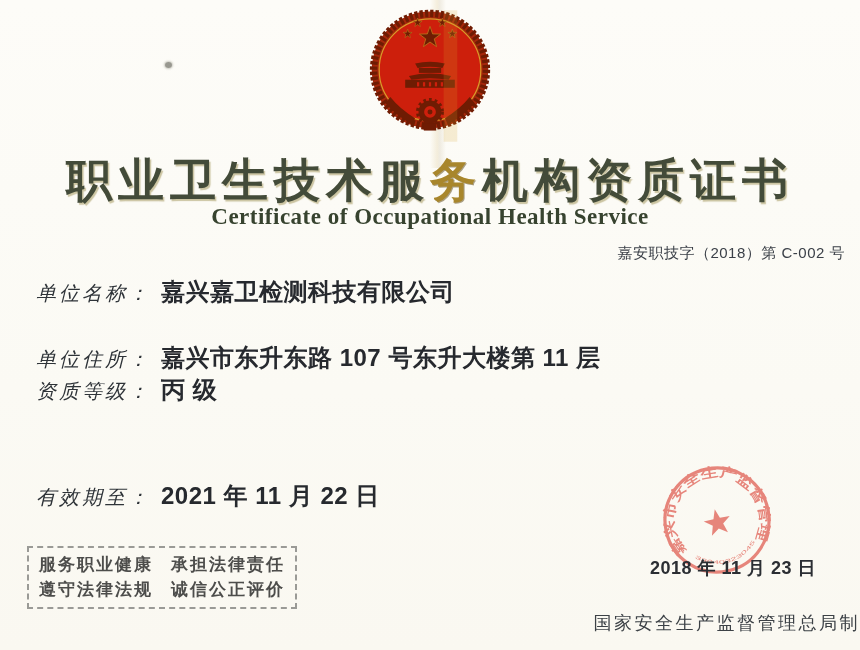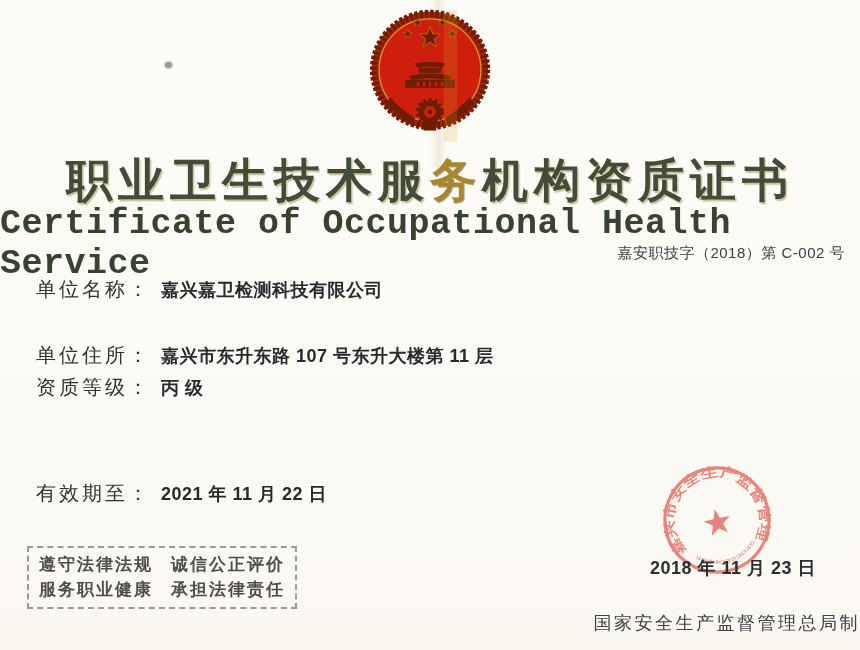--- a/index.html
+++ b/index.html
@@ -17,29 +17,29 @@
   .smudge{position:absolute;left:165px;top:62px;width:7px;height:6px;border-radius:50%;
           background:rgba(70,70,58,.55);box-shadow:0 0 2px 1px rgba(90,90,70,.3);}
 
   .emblem{position:absolute;left:368px;top:6px;width:124px;height:140px;}
 
   .title{position:absolute;left:0;top:150px;width:860px;text-align:center;
          font-weight:bold;font-size:46px;letter-spacing:6px;color:#434b39;
          text-shadow:1.5px 1.5px 1px rgba(145,128,58,.45);white-space:nowrap;}
   .title .gold{color:#a8862c;text-shadow:1px 1px 0 rgba(90,70,20,.5);}
 
-  .subtitle{position:absolute;left:0;top:204px;width:860px;text-align:left;
-            font-family:Liberation Mono, monospace;font-weight:bold;
-            font-size:35px;color:#37432f;letter-spacing:.5px;}
+  .subtitle{position:absolute;left:0;top:204px;width:860px;text-align:center;
+            font-family:Liberation Serif, serif;font-weight:bold;
+            font-size:23px;color:#37432f;letter-spacing:.5px;}
 
   .certno{position:absolute;top:244px;right:15px;font-size:15px;color:#3b4048;letter-spacing:.5px;}
 
   .row{position:absolute;left:36px;display:flex;align-items:baseline;white-space:nowrap;}
-  .row .lbl{font-size:20px;color:#2e3338;letter-spacing:3px;}
-  .row .val{font-size:18px;font-weight:bold;color:#26292e;margin-left:10px;letter-spacing:.5px;}
+  .row .lbl{font-size:20px;color:#2e3338;letter-spacing:3px;font-style:italic;}
+  .row .val{font-size:24px;font-weight:bold;color:#26292e;margin-left:10px;letter-spacing:.5px;}
   .r1{top:276px}.r2{top:309px}.r3{top:342px}.r4{top:374px}.r5{top:402px}
   .rv{top:480px}
 
   .issue-date{position:absolute;left:650px;top:535px;font-size:18px;font-weight:bold;
               color:#2b2e33;letter-spacing:.5px;white-space:nowrap;z-index:3;margin-top:21px;}
 
   .seal{position:absolute;left:652px;top:455px;width:130px;height:130px;opacity:.88;z-index:2;}
 
   .pledge{position:absolute;left:27px;top:546px;border:2px dashed #9a9a96;padding:4px 10px 5px 10px;
           font-family:"DejaVu Serif","Liberation Serif",serif;font-weight:bold;color:#4d4d4b;}
@@ -126,24 +126,24 @@
       <text font-size="5" fill="#e4766b">
         <textPath href="#arcB" startOffset="2" textLength="82" lengthAdjust="spacingAndGlyphs">3304032304527</textPath>
       </text>
     </g>
   </svg>
 
   <div class="issue-date">2018 年 11 月 23 日</div>
 
   <div class="pledge">
     <div class="line">
+      <span>服务职业健康</span>
+      <span>承担法律责任</span>
+    </div>
+    <div class="line">
       <span>遵守法律法规</span>
       <span>诚信公正评价</span>
-    </div>
-    <div class="line">
-      <span>服务职业健康</span>
-      <span>承担法律责任</span>
     </div>
   </div>
 
   <div class="footer">国家安全生产监督管理总局制</div>
 
 </div>
 
 </body></html>

